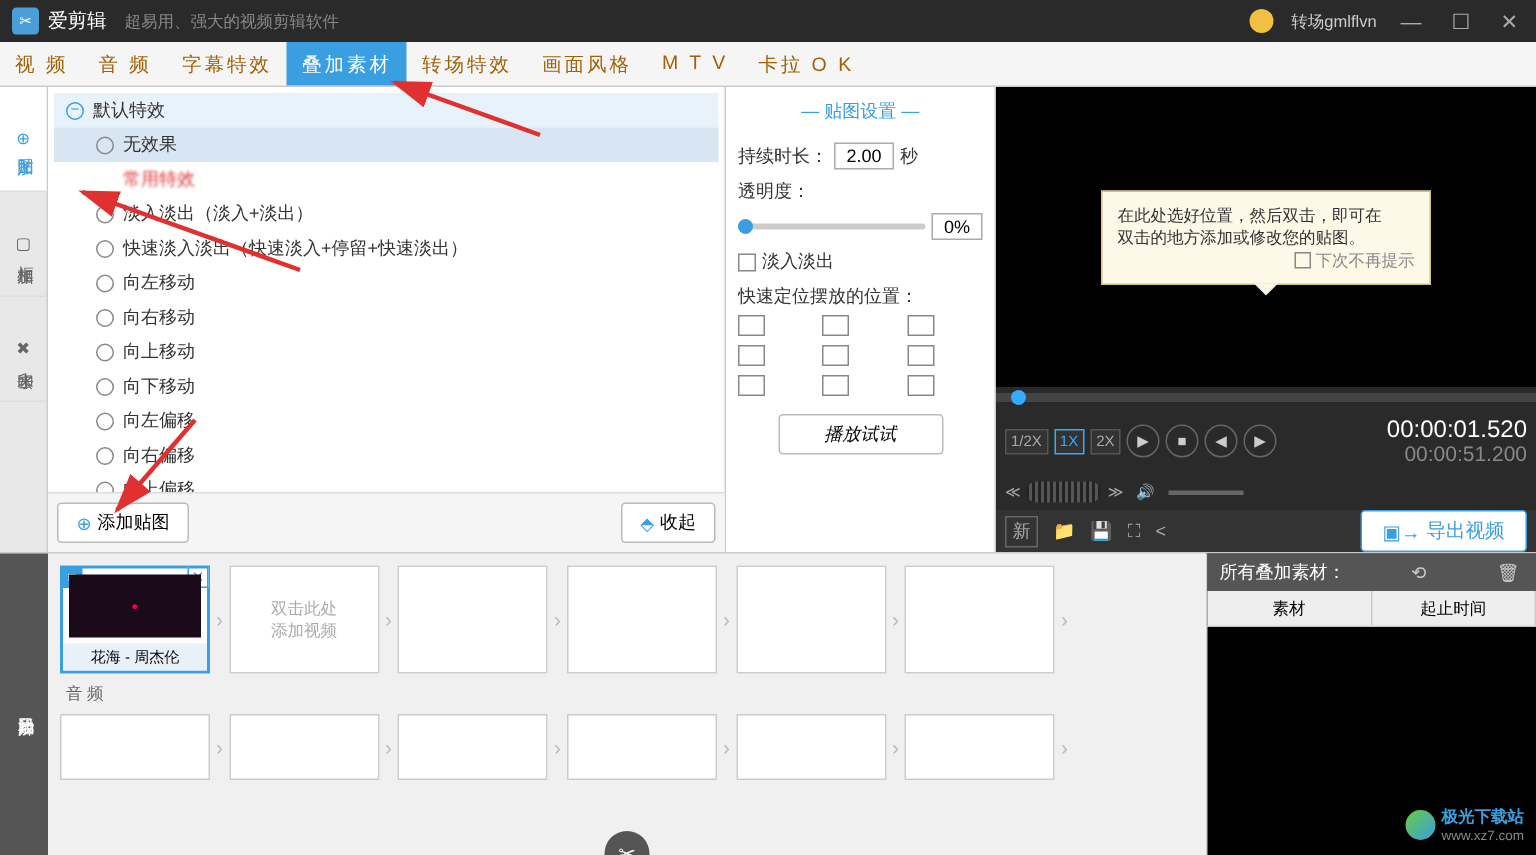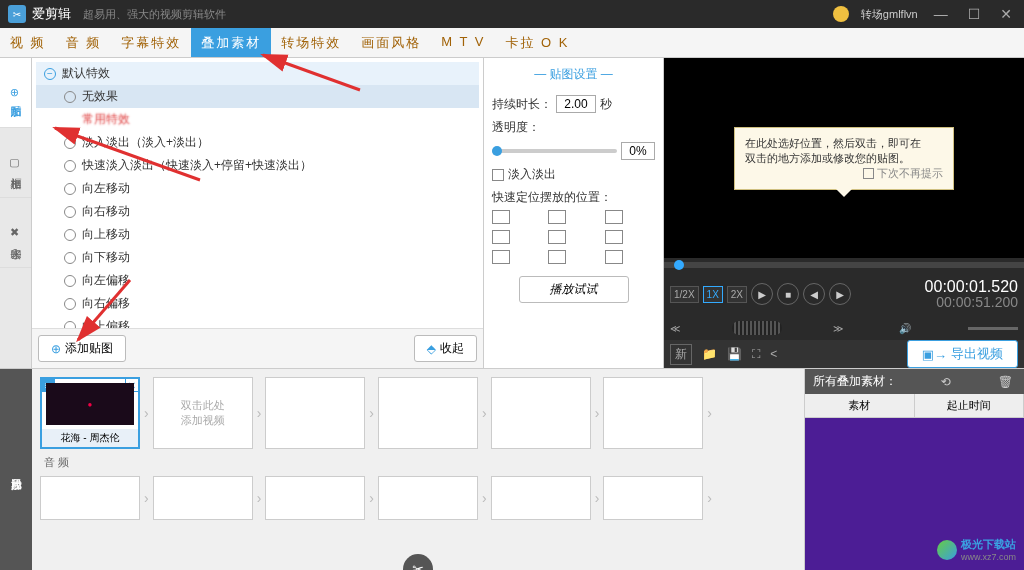--- a/index.html
+++ b/index.html
@@ -37,21 +37,21 @@
 .rpanel .grid3 { display: grid; grid-template-columns: repeat(3, 1fr); gap: 6px; margin-top: 4px; }
 .rpanel .gbox { width: 18px; height: 14px; border: 1px solid #888; }
 .rpanel .playbtn { margin: 12px auto 0; display: block; padding: 4px 30px; font-style: italic; }
 .preview { width: 360px; background: #1a1a1a; display: flex; flex-direction: column; }
 .pvvideo { flex: 1; background: #000; position: relative; display: flex; align-items: center; justify-content: center; }
 .tooltip { background: #fdf8e8; border: 1px solid #d0c080; padding: 8px 10px; font-size: 11px; color: #333; width: 220px; position: relative; }
 .tooltip::after { content: ''; position: absolute; bottom: -8px; left: 50%; margin-left: -8px; border: 8px solid transparent; border-top-color: #fdf8e8; border-bottom: none; }
 .pvseek { height: 14px; background: #2a2a2a; position: relative; }
 .pvseek .bar { position: absolute; left: 0; top: 4px; height: 6px; width: 100%; background: #444; }
 .pvseek .dot { position: absolute; left: 10px; top: 2px; width: 10px; height: 10px; background: #3af; border-radius: 50%; }
-.pvctrl { height: 44px; background: #2a2a2a; display: flex; align-items: center; padding: 0 6px; gap: 4px; justify-content: space-between; }
+.pvctrl { height: 44px; background: #2a2a2a; display: flex; align-items: center; padding: 0 6px; gap: 4px; }
 .pvctrl .spd { background: #333; color: #aaa; font-size: 10px; padding: 2px 3px; border: 1px solid #555; }
 .pvctrl .spd.act { border-color: #3af; color: #3af; }
 .pvctrl .pbtn { width: 22px; height: 22px; border: 1px solid #666; border-radius: 50%; display: flex; align-items: center; justify-content: center; color: #ccc; font-size: 10px; cursor: pointer; }
 .pvctrl .timecode { margin-left: auto; color: #fff; font-family: monospace; font-size: 16px; text-align: right; line-height: 1.1; }
 .pvctrl .timecode .t2 { color: #888; font-size: 14px; }
 .pvtools { height: 28px; background: #333; display: flex; align-items: center; padding: 0 6px; gap: 10px; }
 .pvtools .ticon { color: #aaa; font-size: 12px; cursor: pointer; }
 .export { margin-left: auto; background: #fff; color: #3a9fe0; padding: 4px 14px; border-radius: 3px; font-size: 13px; cursor: pointer; display: flex; align-items: center; gap: 4px; border: 1px solid #3a9fe0; }
 .timeline { height: 202px; display: flex; background: #f0f0f0; border-top: 1px solid #ccc; }
 .tlside { width: 32px; background: #555; color: #fff; font-size: 11px; display: flex; align-items: center; justify-content: center; writing-mode: vertical-rl; }
@@ -62,21 +62,21 @@
 .clip .thumb { flex: 1; background: #1a0a1a; margin: 4px; position: relative; }
 .clip .thumb .redtxt { position: absolute; top: 50%; left: 50%; transform: translate(-50%,-50%); color: #e04; font-size: 8px; }
 .clip .clabel { font-size: 10px; text-align: center; padding: 2px; background: #e8f0f8; }
 .clip.empty { color: #aaa; display: flex; justify-content: center; font-size: 11px; text-align: center; }
 .clip .corner { position: absolute; width: 14px; height: 14px; background: #3a9fe0; color: #fff; font-size: 10px; display: flex; align-items: center; justify-content: center; }
 .clip .cornerX { right: -1px; top: -1px; background: #fff; border: 1px solid #3a9fe0; color: #3a9fe0; }
 .arrow { color: #bbb; font-size: 14px; }
 .audiolbl { font-size: 11px; color: #666; padding-left: 4px; }
 .audioclip { width: 100px; height: 44px; background: #fff; border: 1px solid #ccc; }
 .scissors { position: absolute; bottom: -14px; left: 50%; transform: translateX(-50%); width: 30px; height: 30px; background: #555; border-radius: 50%; color: #fff; display: flex; align-items: center; justify-content: center; font-size: 14px; }
-.matpanel { width: 220px; background: #4c1d95; border-left: 1px solid #ccc; font-size: 12px; }
+.matpanel { width: 220px; background: #000000; border-left: 1px solid #ccc; font-size: 12px; }
 .matpanel .mhdr { background: #555; color: #fff; padding: 4px 8px; display: flex; align-items: center; }
 .matpanel .mhdr .micon { margin-left: auto; color: #ccc; cursor: pointer; padding: 0 3px; }
 .matpanel .mcols { display: flex; background: #eee; border-bottom: 1px solid #ccc; }
 .matpanel .mcols div { flex: 1; text-align: center; padding: 4px; font-size: 11px; border-right: 1px solid #ccc; }
 .watermark { position: absolute; right: 8px; bottom: 8px; font-size: 11px; color: #888; display: flex; align-items: center; gap: 4px; }
 .watermark .wlogo { width: 20px; height: 20px; background: linear-gradient(135deg,#6c4,#3a9fe0); border-radius: 50%; }
 .arrow-red { position: absolute; pointer-events: none; }
 </style>
 </head>
 <body>

